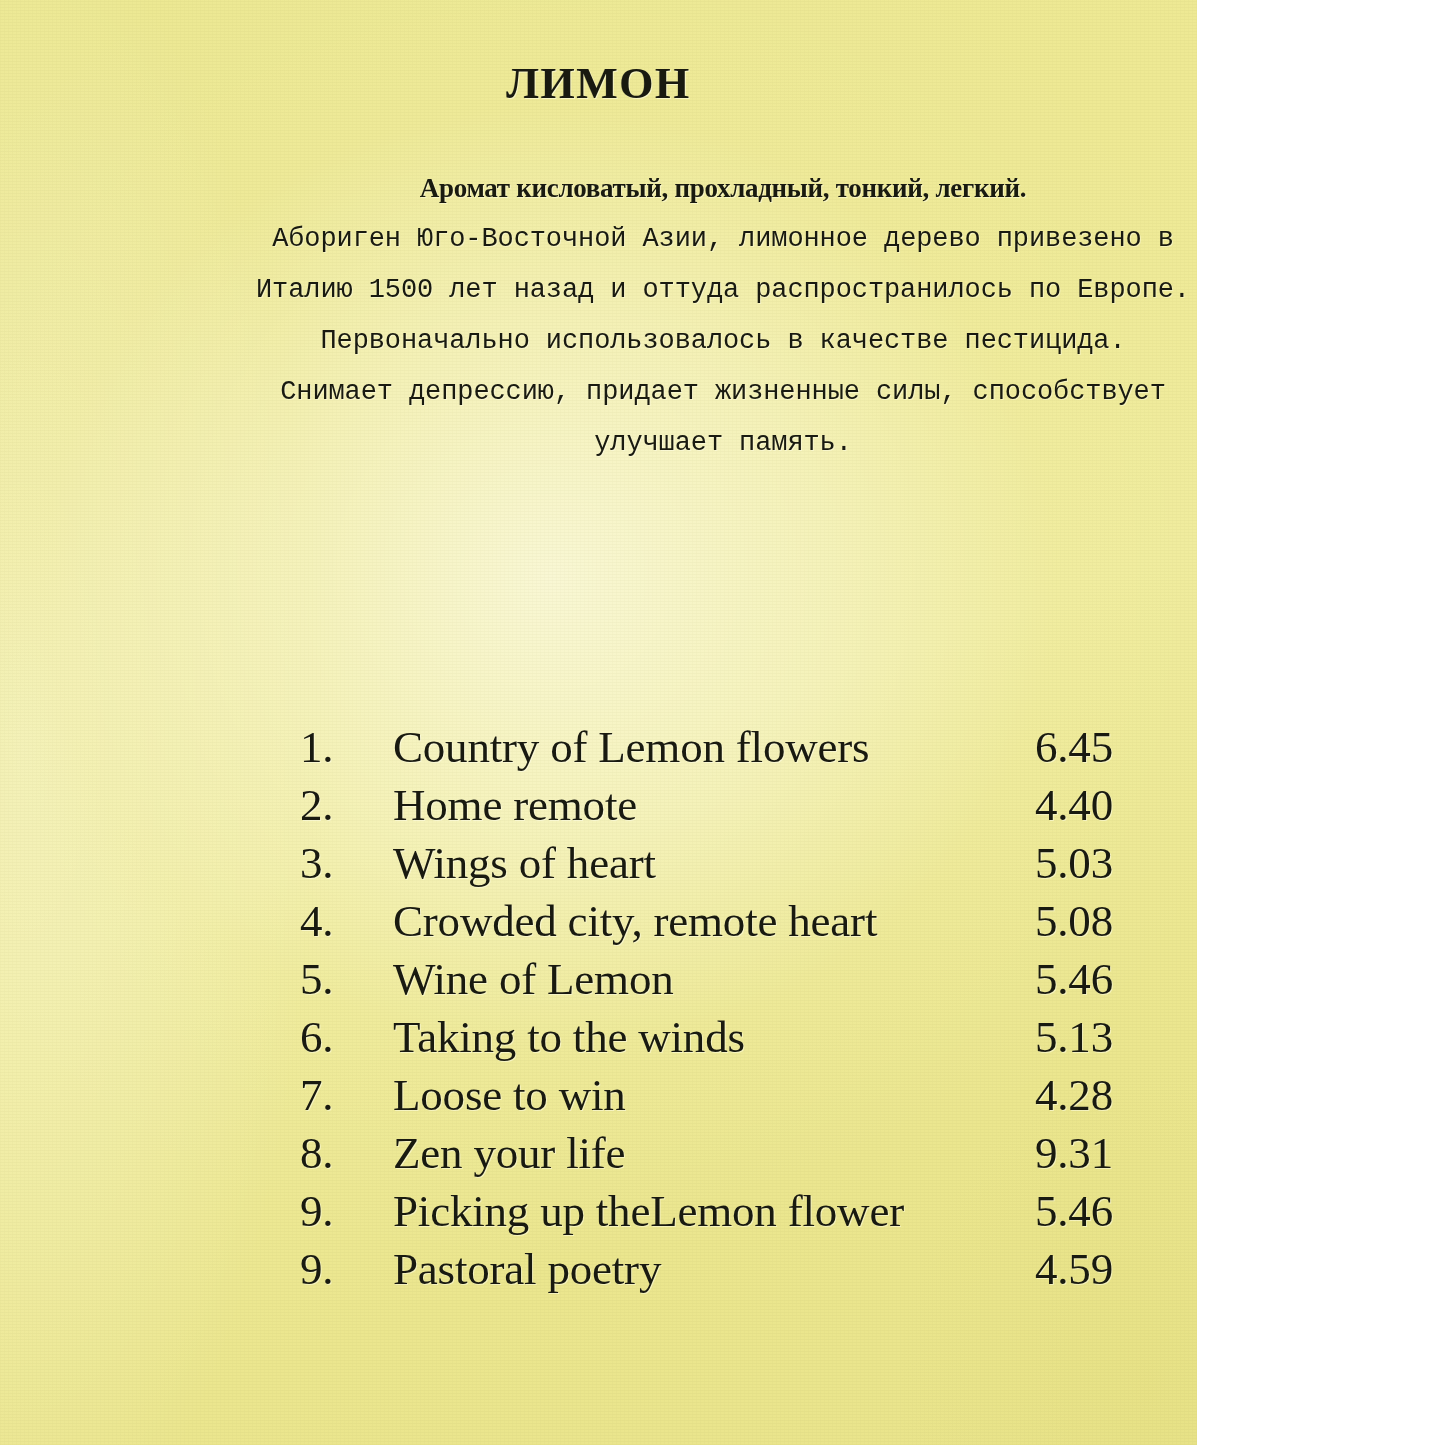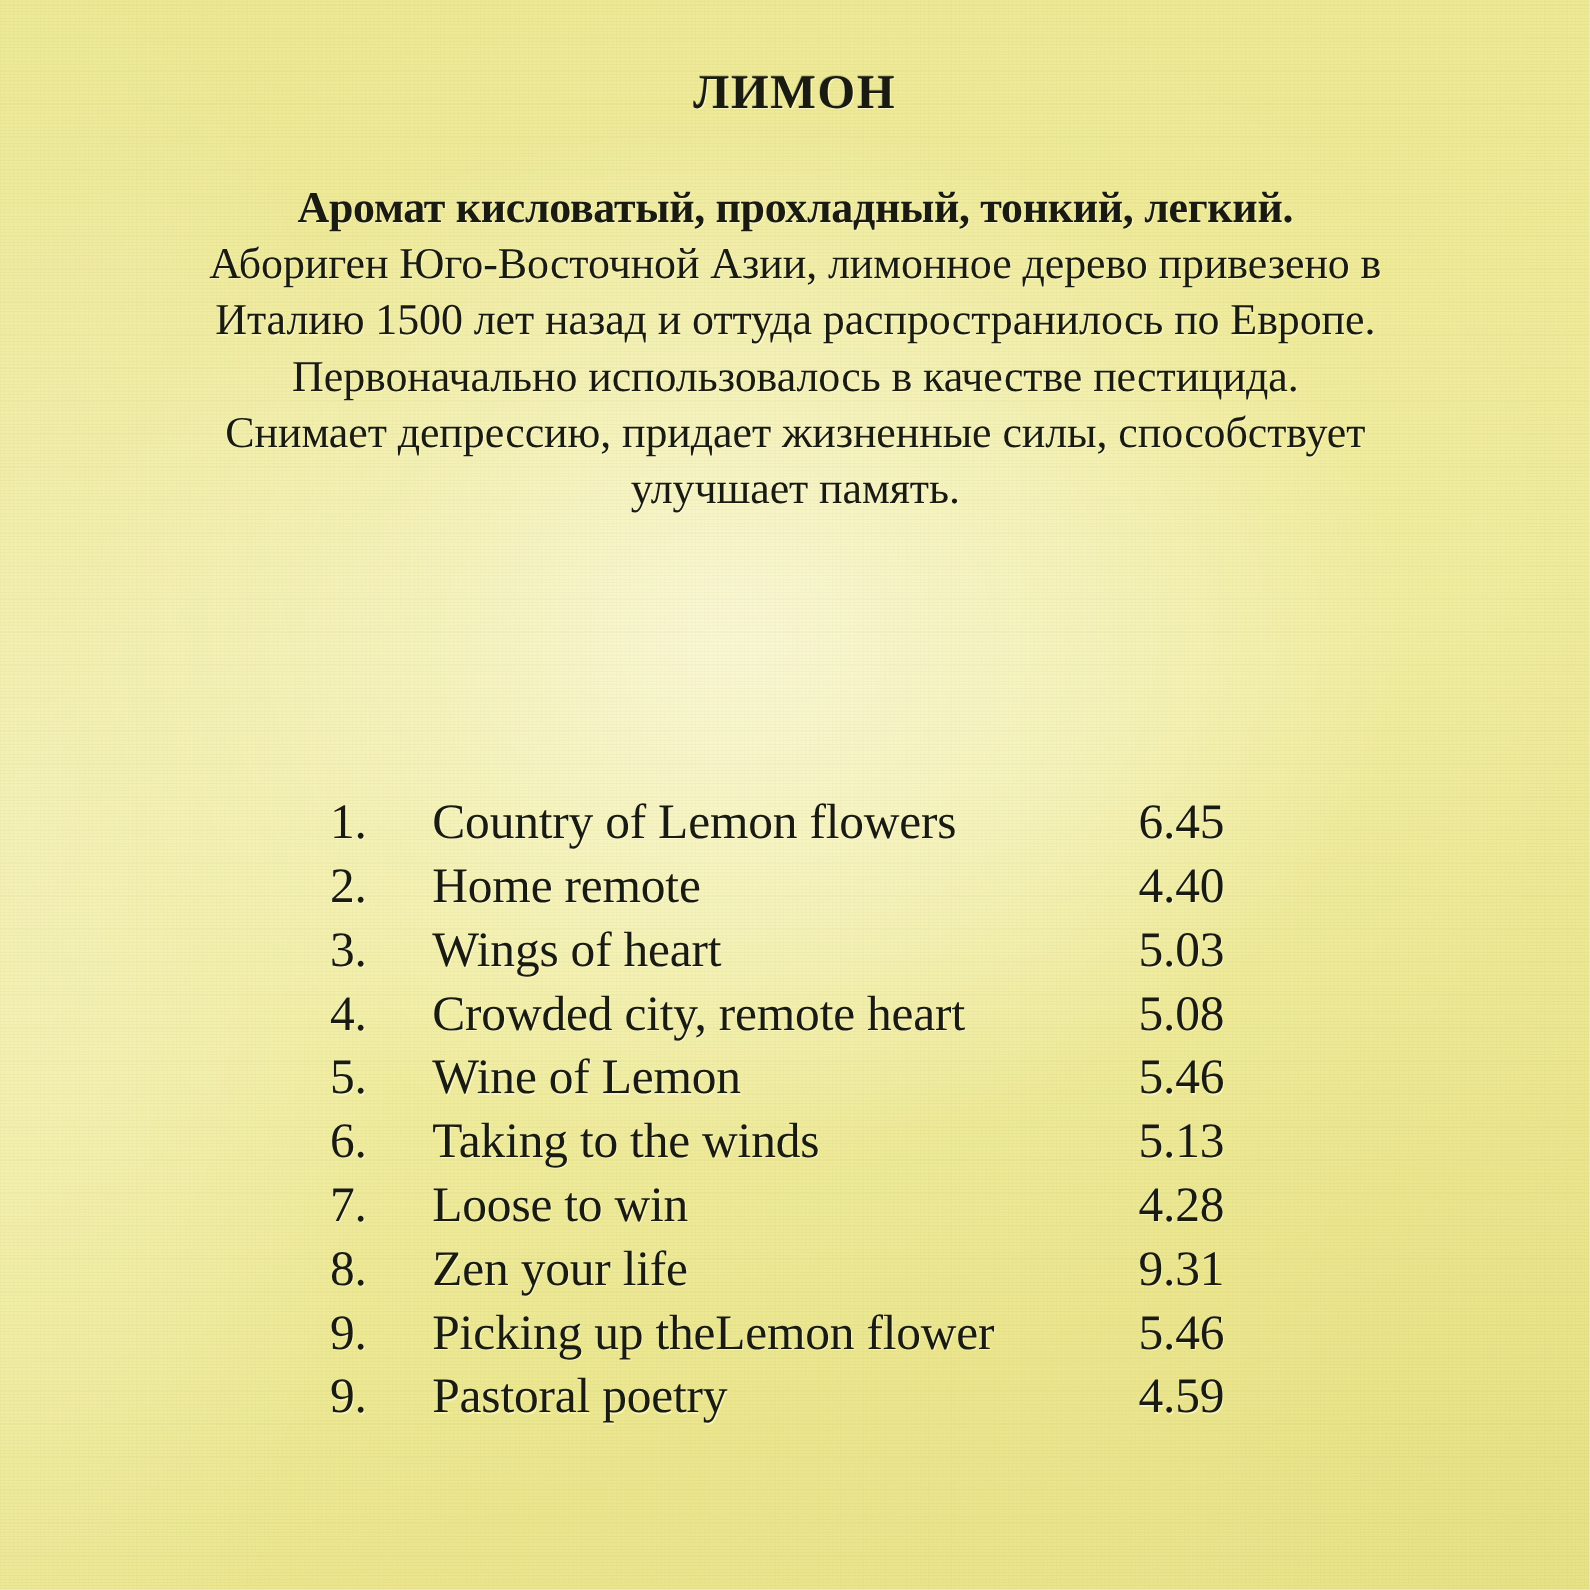--- a/index.html
+++ b/index.html
@@ -8,21 +8,21 @@
   }
   body {
     width: 1445px;
     height: 1445px;
     overflow: hidden;
     font-family: "Liberation Serif", "DejaVu Serif", serif;
   }
 
   #card {
     position: relative;
-    width: 1445px;
+    width: 1197px;
     height: 1445px;
     box-sizing: border-box;
     background-color: #ebe78f;
     background-image:
       radial-gradient(ellipse 62% 48% at 46% 40%, rgba(255,255,248,0.62) 0%, rgba(255,255,245,0.34) 38%, rgba(255,255,240,0.05) 68%, rgba(255,255,240,0) 100%),
       radial-gradient(ellipse 34% 80% at 2% 52%, rgba(255,255,250,0.30) 0%, rgba(255,255,250,0) 72%),
       radial-gradient(ellipse 28% 30% at 96% 96%, rgba(228,222,126,0.42) 0%, rgba(228,222,126,0) 75%),
       linear-gradient(160deg, #ece892 0%, #eee994 28%, #f0ec9c 52%, #ebe68e 78%, #e9e48b 100%);
     color: #191a10;
   }
@@ -57,33 +57,34 @@
     line-height: 1;
     text-shadow: 1px 1px 0 rgba(255,255,235,0.55), -0.5px -0.5px 0 rgba(60,58,25,0.25);
   }
 
   .blurb {
     position: absolute;
     top: 163px;
     left: 118px;
     width: 1210px;
     text-align: center;
-    font-size: 40px;
+    font-size: 27px;
     line-height: 51px;
     letter-spacing: -0.1px;
   }
   .blurb .lead {
     display: block;
     font-weight: bold;
     letter-spacing: -0.3px;
     text-shadow: 1px 1px 0 rgba(255,255,235,0.5);
   }
   .blurb .ln {
     display: block;
     text-shadow: 1px 1px 0 rgba(255,255,235,0.45);
+    font-family: Liberation Mono, monospace;
   }
 
   .tracklist {
     position: absolute;
     top: 718px;
     left: 300px;
     width: 860px;
   }
   .track {
     display: flex;

